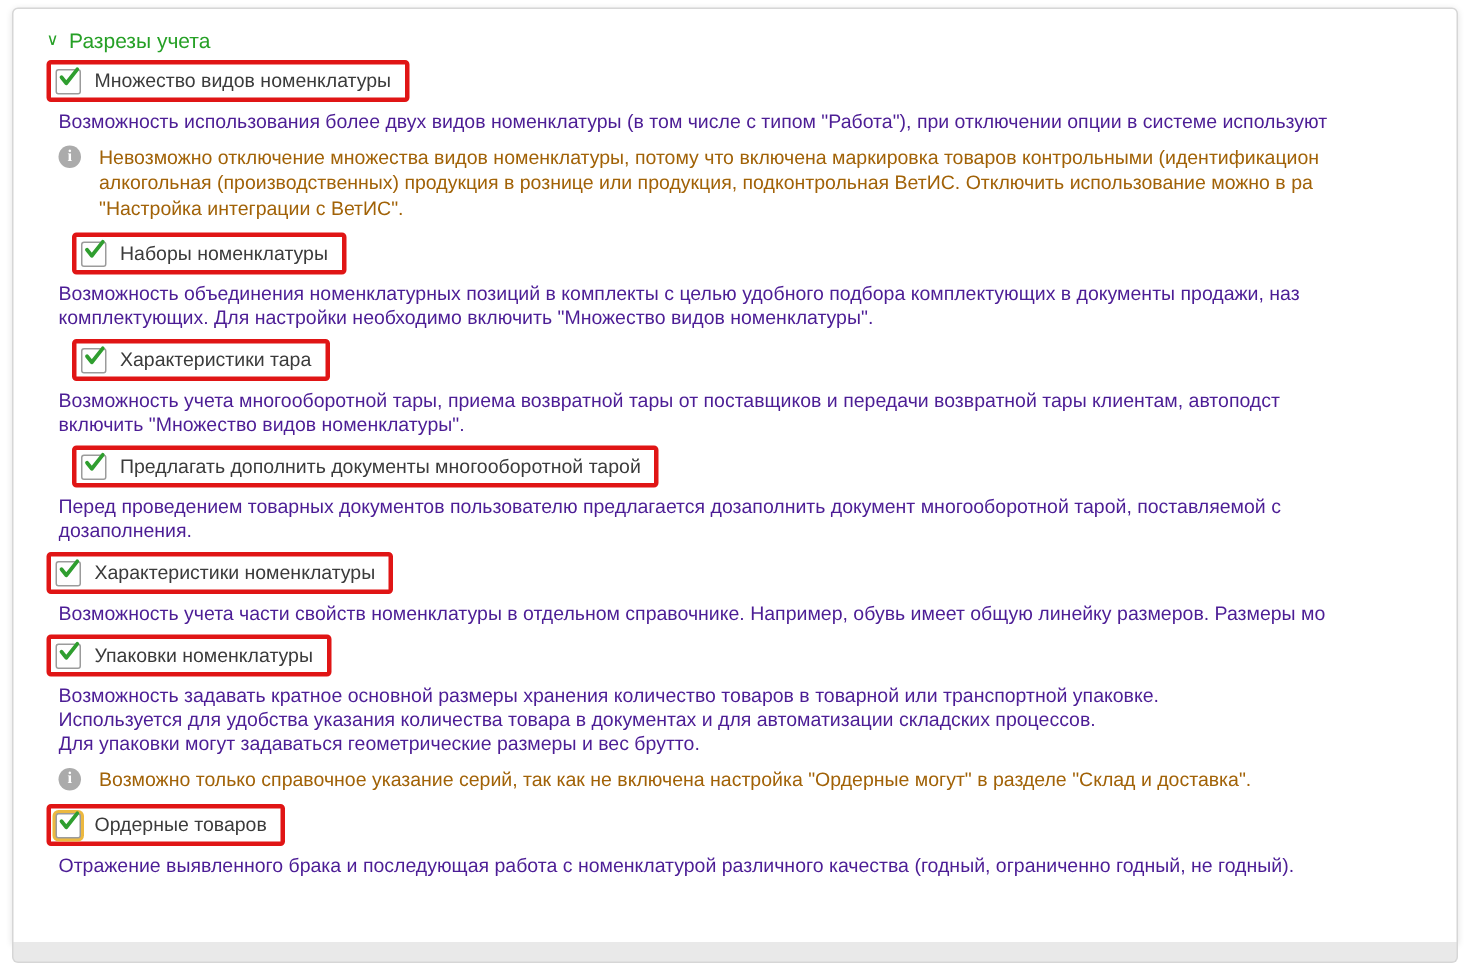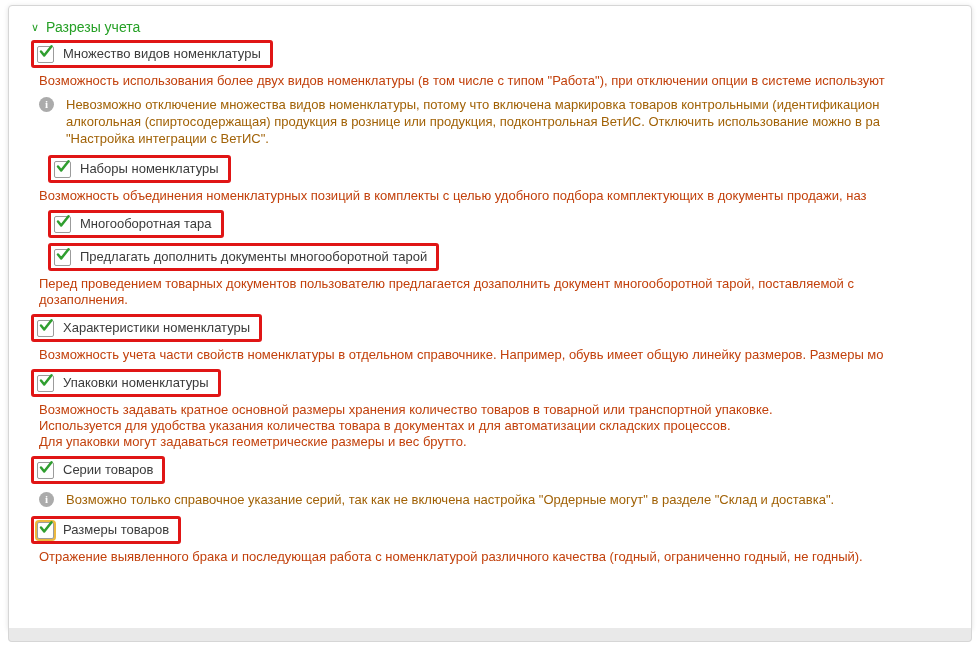--- a/index.html
+++ b/index.html
@@ -23,21 +23,21 @@
   .cb-row.indent{margin-left:17px;}
   .hl{display:inline-flex;align-items:center;gap:9px;border:3px solid #e01515;border-radius:3px;
     padding:2px 9px 2px 3px;background:transparent;}
   .checkbox{position:relative;width:15px;height:15px;background:#fefefe;border:1px solid #9b9b9b;
     border-radius:2px;flex:0 0 auto;cursor:pointer;}
   .checkbox svg{position:absolute;top:-3px;left:0px;}
   .checkbox.focus{box-shadow:0 0 0 2px #ecb83f;}
   .cb-label{font-size:13px;color:#3b3b3b;line-height:18px;white-space:nowrap;}
 
   .desc{margin:3px 0 6px 8px;}
-  .desc .line{font-size:13px;color:#c2410c;line-height:16px;white-space:nowrap;overflow:hidden;}
+  .desc .line{font-size:13px;color:#4c1d95;line-height:16px;white-space:nowrap;overflow:hidden;}
 
   .info-row{display:flex;align-items:flex-start;margin:7px 0 8px 8px;}
   .info-icon{width:15px;height:15px;border-radius:50%;background:#ababab;color:#fff;
     font-family:"Liberation Serif",serif;font-weight:bold;font-size:11px;line-height:15px;
     text-align:center;flex:0 0 auto;margin:1px 12px 0 0;}
   .info-text .line{font-size:13px;color:#a16207;line-height:17px;white-space:nowrap;overflow:hidden;}
 
   
   .watermark{position:absolute;left:272px;top:268px;width:480px;height:95px;z-index:4;
     pointer-events:none;}
@@ -73,43 +73,48 @@
               </span>
               <span class="cb-label">Множество видов номенклатуры</span>
             </span></div>
           <div class="desc">
             <div class="line">Возможность использования более двух видов номенклатуры (в том числе с типом "Работа"), при отключении опции в системе используют</div>
           </div>
           <div class="info-row">
             <span class="info-icon">i</span>
             <div class="info-text">
               <div class="line">Невозможно отключение множества видов номенклатуры, потому что включена маркировка товаров контрольными (идентификацион</div>
-              <div class="line">алкогольная (спиртосодержащая) продукция в рознице или продукция, подконтрольная ВетИС. Отключить использование можно в ра</div>
+              <div class="line">алкогольная (производственных) продукция в рознице или продукция, подконтрольная ВетИС. Отключить использование можно в ра</div>
               <div class="line">"Настройка интеграции с ВетИС".</div>
             </div>
           </div>
           <div class="cb-row indent"><span class="hl">
               <span class="checkbox">
                 <svg viewBox="0 0 16 16" width="16" height="16">
                   <path d="M3 7.5 L6.2 11.5 L13.5 2.2" fill="none" stroke="#2f9e2f" stroke-width="2.5" stroke-linecap="round" stroke-linejoin="round"></path>
                 </svg>
               </span>
               <span class="cb-label">Наборы номенклатуры</span>
             </span></div>
           <div class="desc">
             <div class="line">Возможность объединения номенклатурных позиций в комплекты с целью удобного подбора комплектующих в документы продажи, наз</div>
+            <div class="line">комплектующих. Для настройки необходимо включить "Множество видов номенклатуры".</div>
           </div>
           <div class="cb-row indent"><span class="hl">
               <span class="checkbox">
                 <svg viewBox="0 0 16 16" width="16" height="16">
                   <path d="M3 7.5 L6.2 11.5 L13.5 2.2" fill="none" stroke="#2f9e2f" stroke-width="2.5" stroke-linecap="round" stroke-linejoin="round"></path>
                 </svg>
               </span>
-              <span class="cb-label">Многооборотная тара</span>
+              <span class="cb-label">Характеристики тара</span>
             </span></div>
+          <div class="desc">
+            <div class="line">Возможность учета многооборотной тары, приема возвратной тары от поставщиков и передачи возвратной тары клиентам, автоподст</div>
+            <div class="line">включить "Множество видов номенклатуры".</div>
+          </div>
           <div class="cb-row indent"><span class="hl">
               <span class="checkbox">
                 <svg viewBox="0 0 16 16" width="16" height="16">
                   <path d="M3 7.5 L6.2 11.5 L13.5 2.2" fill="none" stroke="#2f9e2f" stroke-width="2.5" stroke-linecap="round" stroke-linejoin="round"></path>
                 </svg>
               </span>
               <span class="cb-label">Предлагать дополнить документы многооборотной тарой</span>
             </span></div>
           <div class="desc">
             <div class="line">Перед проведением товарных документов пользователю предлагается дозаполнить документ многооборотной тарой, поставляемой с</div>
@@ -132,41 +137,33 @@
                   <path d="M3 7.5 L6.2 11.5 L13.5 2.2" fill="none" stroke="#2f9e2f" stroke-width="2.5" stroke-linecap="round" stroke-linejoin="round"></path>
                 </svg>
               </span>
               <span class="cb-label">Упаковки номенклатуры</span>
             </span></div>
           <div class="desc">
             <div class="line">Возможность задавать кратное основной размеры хранения количество товаров в товарной или транспортной упаковке.</div>
             <div class="line">Используется для удобства указания количества товара в документах и для автоматизации складских процессов.</div>
             <div class="line">Для упаковки могут задаваться геометрические размеры и вес брутто.</div>
           </div>
-          <div class="cb-row"><span class="hl">
-              <span class="checkbox">
-                <svg viewBox="0 0 16 16" width="16" height="16">
-                  <path d="M3 7.5 L6.2 11.5 L13.5 2.2" fill="none" stroke="#2f9e2f" stroke-width="2.5" stroke-linecap="round" stroke-linejoin="round"></path>
-                </svg>
-              </span>
-              <span class="cb-label">Серии товаров</span>
-            </span></div>
           <div class="info-row">
             <span class="info-icon">i</span>
             <div class="info-text">
               <div class="line">Возможно только справочное указание серий, так как не включена настройка "Ордерные могут" в разделе "Склад и доставка".</div>
             </div>
           </div>
           <div class="cb-row"><span class="hl">
               <span class="checkbox focus">
                 <svg viewBox="0 0 16 16" width="16" height="16">
                   <path d="M3 7.5 L6.2 11.5 L13.5 2.2" fill="none" stroke="#2f9e2f" stroke-width="2.5" stroke-linecap="round" stroke-linejoin="round"></path>
                 </svg>
               </span>
-              <span class="cb-label">Размеры товаров</span>
+              <span class="cb-label">Ордерные товаров</span>
             </span></div>
           <div class="desc">
             <div class="line">Отражение выявленного брака и последующая работа с номенклатурой различного качества (годный, ограниченно годный, не годный).</div>
           </div>
         </div>
     </div>
   </div>
 
   <div class="scrollbar"></div>
 

